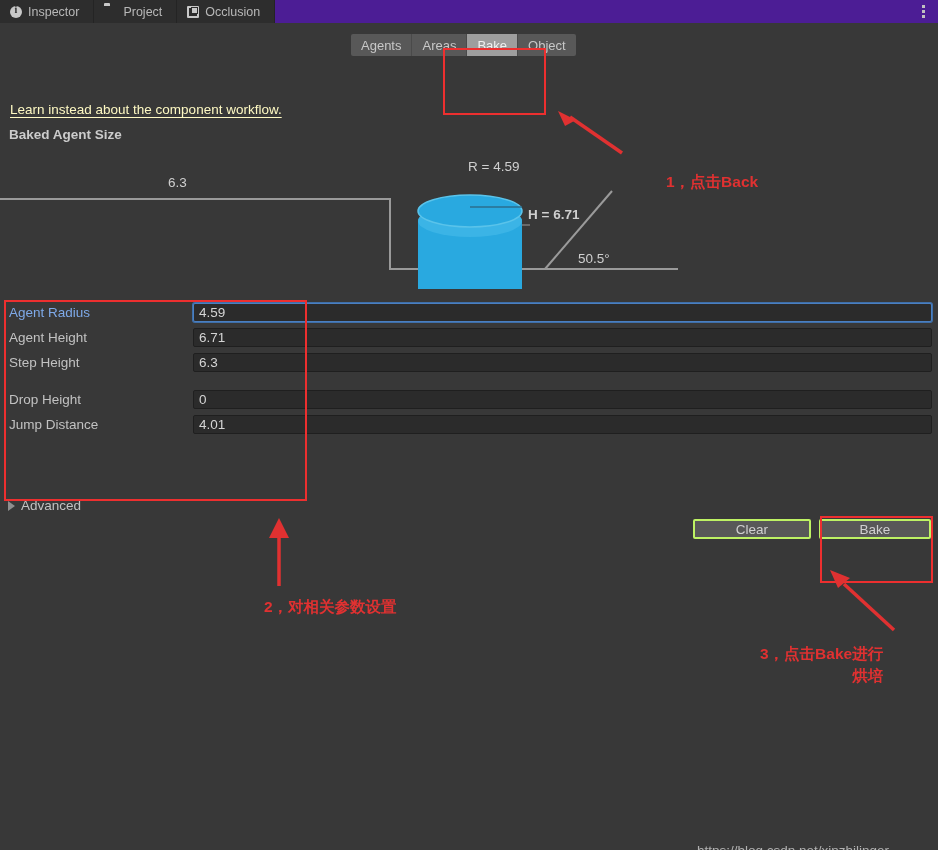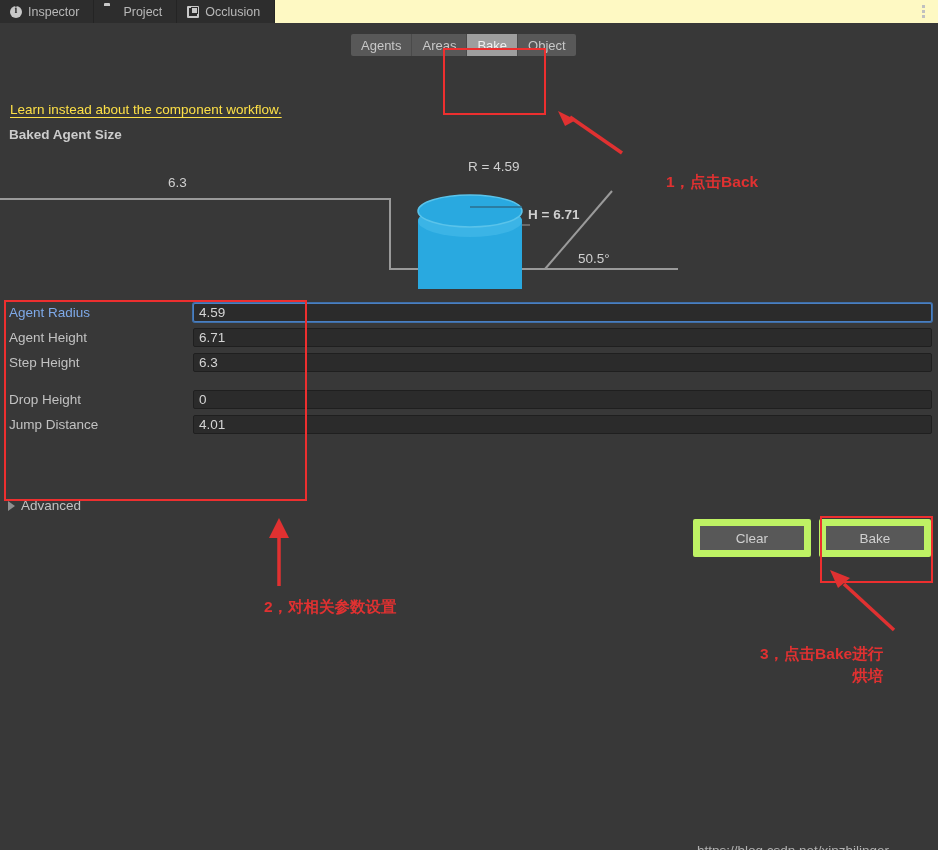--- a/index.html
+++ b/index.html
@@ -17,21 +17,21 @@
     font-size: 13px;
     -webkit-font-smoothing: antialiased;
   }
 
   
   .window-tabbar {
     position: absolute;
     left: 0; top: 0;
     width: 938px;
     height: 23px;
-    background: #fef9c3;
+    background: #4c1d95;
     display: flex;
     align-items: stretch;
   }
   .wtab {
     display: flex;
     align-items: center;
     gap: 6px;
     padding: 0 14px 0 10px;
     font-size: 12.5px;
     color: #b8b8b8;
@@ -149,21 +149,21 @@
   .mtab:last-child  { border-radius: 0 2px 2px 0; border-right: none; }
   .mtab.active {
     background: #9e9e9e;
     color: #f0f0f0;
   }
 
   
   .learn-link {
     position: absolute;
     left: 10px; top: 79px;
-    color: #fde047;
+    color: #fef9c3;
     font-size: 13.5px;
     text-decoration: underline;
     text-underline-offset: 3px;
   }
 
   
   .section-head {
     position: absolute;
     left: 9px; top: 104px;
     font-size: 13.5px;
@@ -285,23 +285,23 @@
   .tri {
     width: 0; height: 0;
     border-left: 7px solid #8e8e8e;
     border-top: 5px solid transparent;
     border-bottom: 5px solid transparent;
   }
 
   
   .btn {
     position: absolute;
-    height: 38px;
+    height: 20px;
     background: #585858;
-    border: 7px solid #bef264;
+    border: 2px solid #bef264;
     border-radius: 2px;
     box-sizing: border-box;
     color: #d0d0d0;
     font-size: 13.5px;
     display: flex;
     align-items: center;
     justify-content: center;
   }
   .btn-clear { left: 693px; top: 496px; width: 118px; }
   .btn-bake  { left: 819px; top: 496px; width: 112px; }

